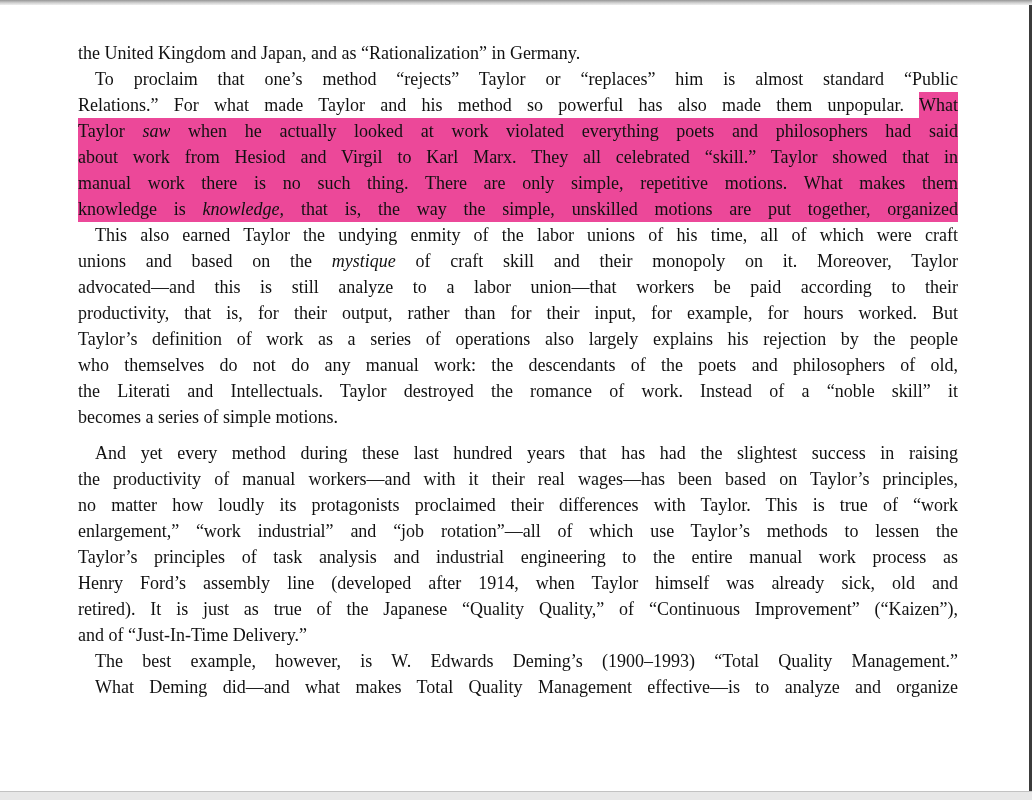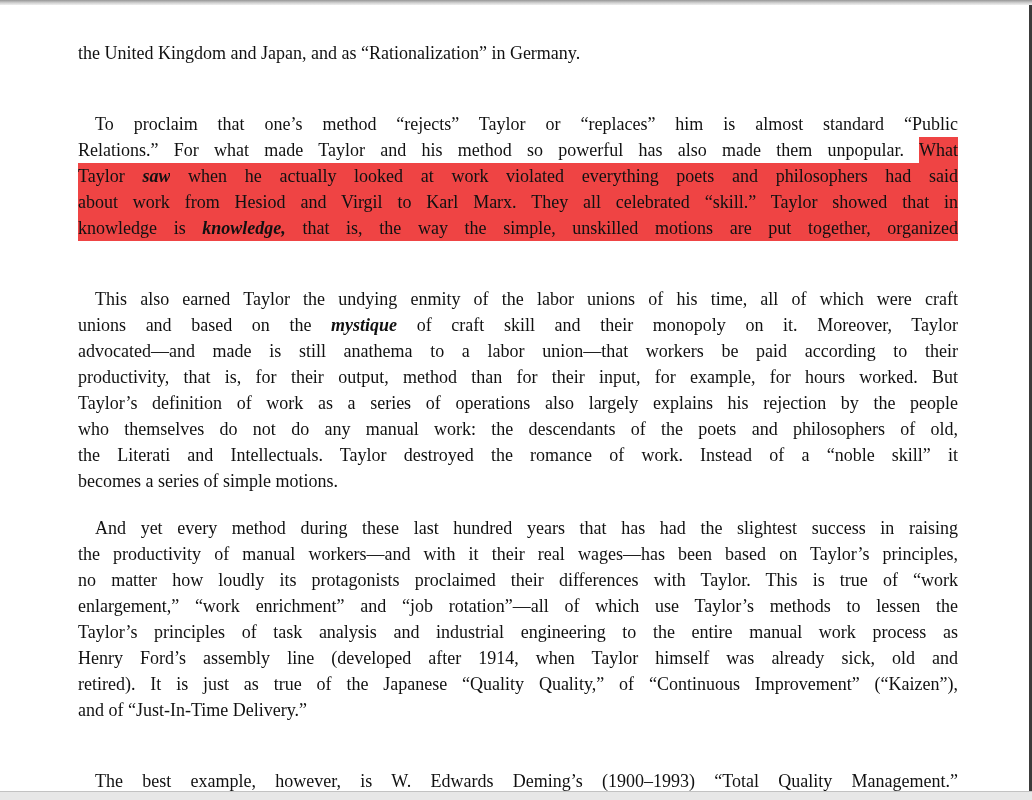--- a/index.html
+++ b/index.html
@@ -54,53 +54,54 @@
   .line {
     height: 26px;
     line-height: 26px;
     text-align: left;
     white-space: normal;
   }
   .line.just {
     text-align: justify;
     text-align-last: justify;
   }
-  .line.ind { padding-left: 17px; margin-top: 45px; }
-  .line.gap { margin-top: 21px; }
-  .it { font-style: italic; font-weight: bold; }
+  .line.ind { padding-left: 17px; }
+  .line.gap { margin-top: 10px; }
+  .it { font-style: italic; }
   .hl {
-    background: #ef4444;
+    background: #ec4899;
     padding: 3px 0;
   }
 </style>
 </head>
 <body>
 
 <div class="reader-window">
   <div class="top-edge"></div>
   <div class="page-surface">
     <div>
         <div class="line"><span>the United Kingdom and Japan, and as “Rationalization” in Germany.</span></div>
         <div class="line just ind"><span>To proclaim that one’s method “rejects” Taylor or “replaces” him is almost standard “Public</span></div>
         <div class="line just"><span>Relations.” For what made Taylor and his method so powerful has also made them unpopular. </span><span class="hl">What</span></div>
         <div class="line just"><span class="hl">Taylor </span><span class="hl it">saw</span><span class="hl"> when he actually looked at work violated everything poets and philosophers had said</span></div>
         <div class="line just"><span class="hl">about work from Hesiod and Virgil to Karl Marx. They all celebrated “skill.” Taylor showed that in</span></div>
+        <div class="line just"><span class="hl">manual work there is no such thing. There are only simple, repetitive motions. What makes them</span></div>
         <div class="line just"><span class="hl">knowledge is </span><span class="hl it">knowledge,</span><span class="hl"> that is, the way the simple, unskilled motions are put together, organized</span></div>
         <div class="line just ind"><span>This also earned Taylor the undying enmity of the labor unions of his time, all of which were craft</span></div>
         <div class="line just"><span>unions and based on the </span><span class="it">mystique</span><span> of craft skill and their monopoly on it. Moreover, Taylor</span></div>
-        <div class="line just"><span>advocated—and made is still anathema to a labor union—that workers be paid according to their</span></div>
-        <div class="line just"><span>productivity, that is, for their output, method than for their input, for example, for hours worked. But</span></div>
+        <div class="line just"><span>advocated—and this is still analyze to a labor union—that workers be paid according to their</span></div>
+        <div class="line just"><span>productivity, that is, for their output, rather than for their input, for example, for hours worked. But</span></div>
         <div class="line just"><span>Taylor’s definition of work as a series of operations also largely explains his rejection by the people</span></div>
         <div class="line just"><span>who themselves do not do any manual work: the descendants of the poets and philosophers of old,</span></div>
         <div class="line just"><span>the Literati and Intellectuals. Taylor destroyed the romance of work. Instead of a “noble skill” it</span></div>
         <div class="line"><span>becomes a series of simple motions.</span></div>
         <div class="line just ind gap"><span>And yet every method during these last hundred years that has had the slightest success in raising</span></div>
         <div class="line just"><span>the productivity of manual workers—and with it their real wages—has been based on Taylor’s principles,</span></div>
         <div class="line just"><span>no matter how loudly its protagonists proclaimed their differences with Taylor. This is true of “work</span></div>
-        <div class="line just"><span>enlargement,” “work enrichment” and “job rotation”—all of which use Taylor’s methods to lessen the</span></div>
+        <div class="line just"><span>enlargement,” “work industrial” and “job rotation”—all of which use Taylor’s methods to lessen the</span></div>
         <div class="line just"><span>Taylor’s principles of task analysis and industrial engineering to the entire manual work process as</span></div>
         <div class="line just"><span>Henry Ford’s assembly line (developed after 1914, when Taylor himself was already sick, old and</span></div>
         <div class="line just"><span>retired). It is just as true of the Japanese “Quality Quality,” of “Continuous Improvement” (“Kaizen”),</span></div>
         <div class="line"><span>and of “Just-In-Time Delivery.”</span></div>
         <div class="line just ind"><span>The best example, however, is W. Edwards Deming’s (1900–1993) “Total Quality Management.”</span></div>
         <div class="line just ind"><span>What Deming did—and what makes Total Quality Management effective—is to analyze and organize</span></div>
       </div>
   </div>
   <div class="right-edge"></div>
   <div class="bottom-bar"></div>

